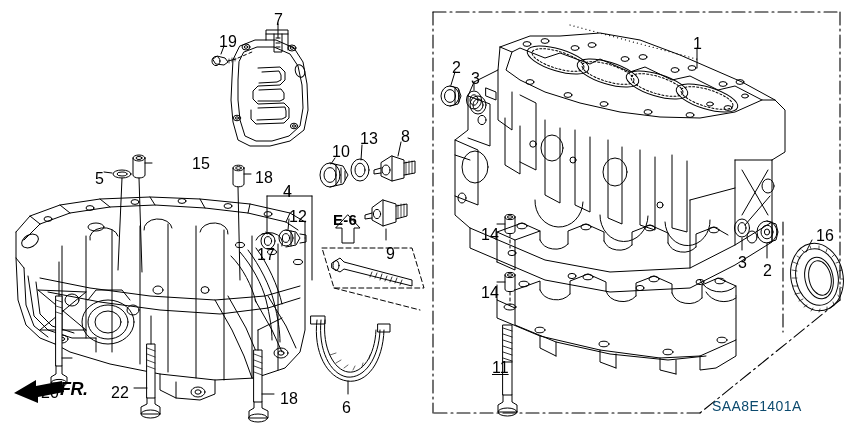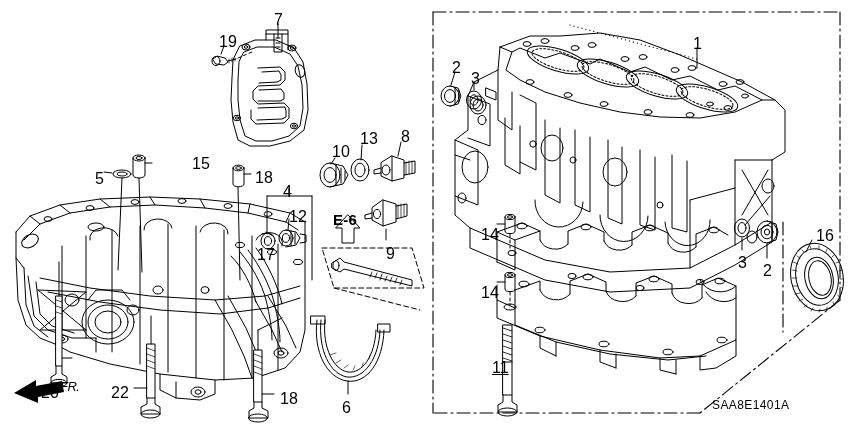--- a/index.html
+++ b/index.html
@@ -4,23 +4,23 @@
 <title>Parts Diagram</title>
 <style>
   html,body{margin:0;padding:0;background:#ffffff;}
   body{width:850px;height:425px;overflow:hidden;
        font-family:"Liberation Sans","DejaVu Sans",sans-serif;color:#000;}
   #stage{position:relative;width:850px;height:425px;background:#fff;}
   svg.layer{position:absolute;left:0;top:0;width:850px;height:425px;}
   .lbl{position:absolute;font-family:"Liberation Sans","DejaVu Sans",sans-serif;
        font-size:15px;font-weight:400;color:#000;line-height:1;white-space:nowrap;}
   .lbl.big{font-size:16px;}
-  .code{position:absolute;font-size:12px;letter-spacing:.4px;color:#000000;}
+  .code{position:absolute;font-size:14px;letter-spacing:.4px;color:#0c4a6e;}
   .e6{position:absolute;font-size:15px;font-weight:bold;letter-spacing:.3px;text-align:right;}
-  .fr{position:absolute;font-size:13px;font-weight:normal;font-style:italic;letter-spacing:-.5px;}
+  .fr{position:absolute;font-size:18px;font-weight:bold;font-style:italic;letter-spacing:-.5px;}
 </style>
 </head>
 <body>
 
 <div id="stage">
 
   <svg class="layer" viewBox="0 0 850 425">
     <defs>
       <g id="hexbolt">
         <ellipse cx="0" cy="0" rx="6" ry="3.4" fill="#fff" stroke="#000" stroke-width="1"></ellipse>

